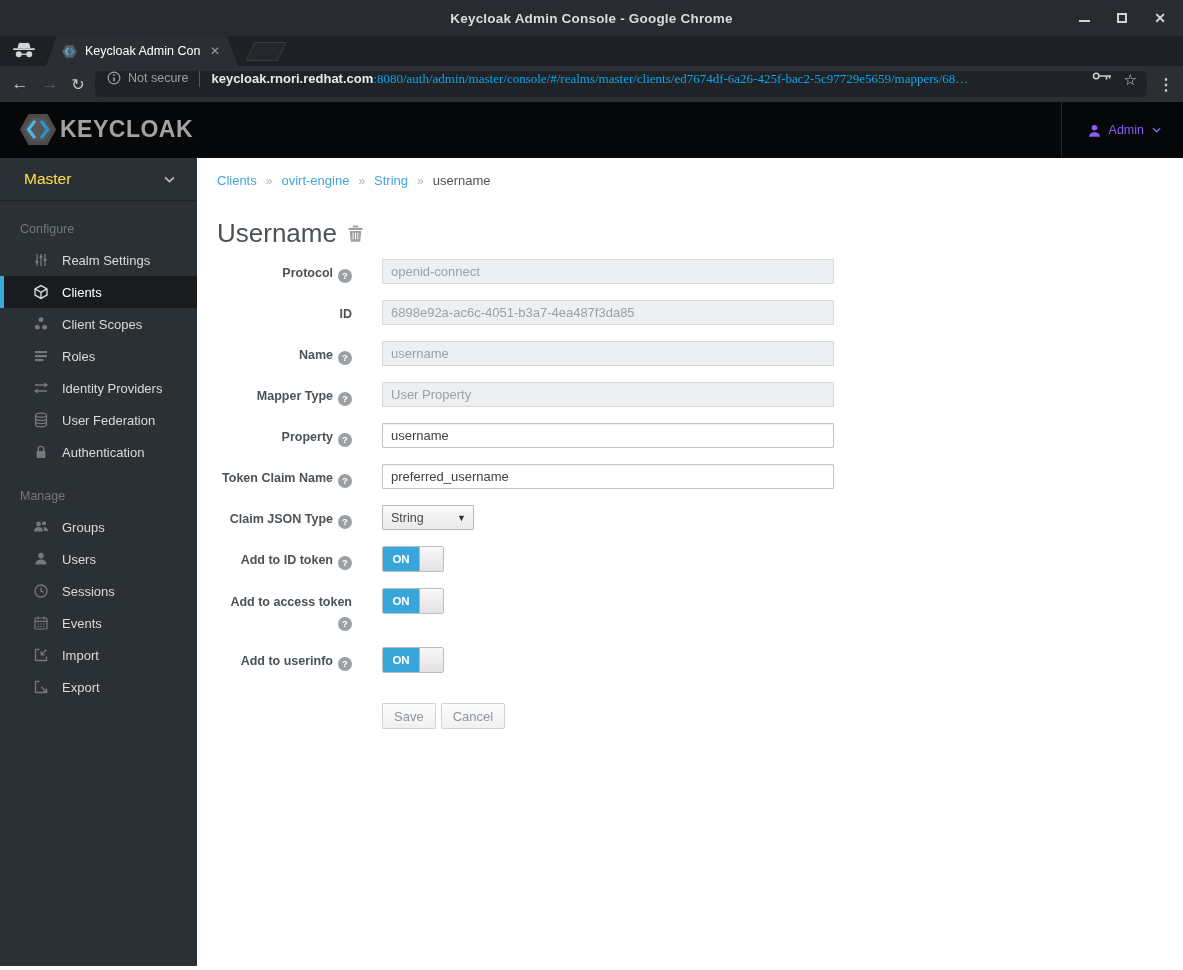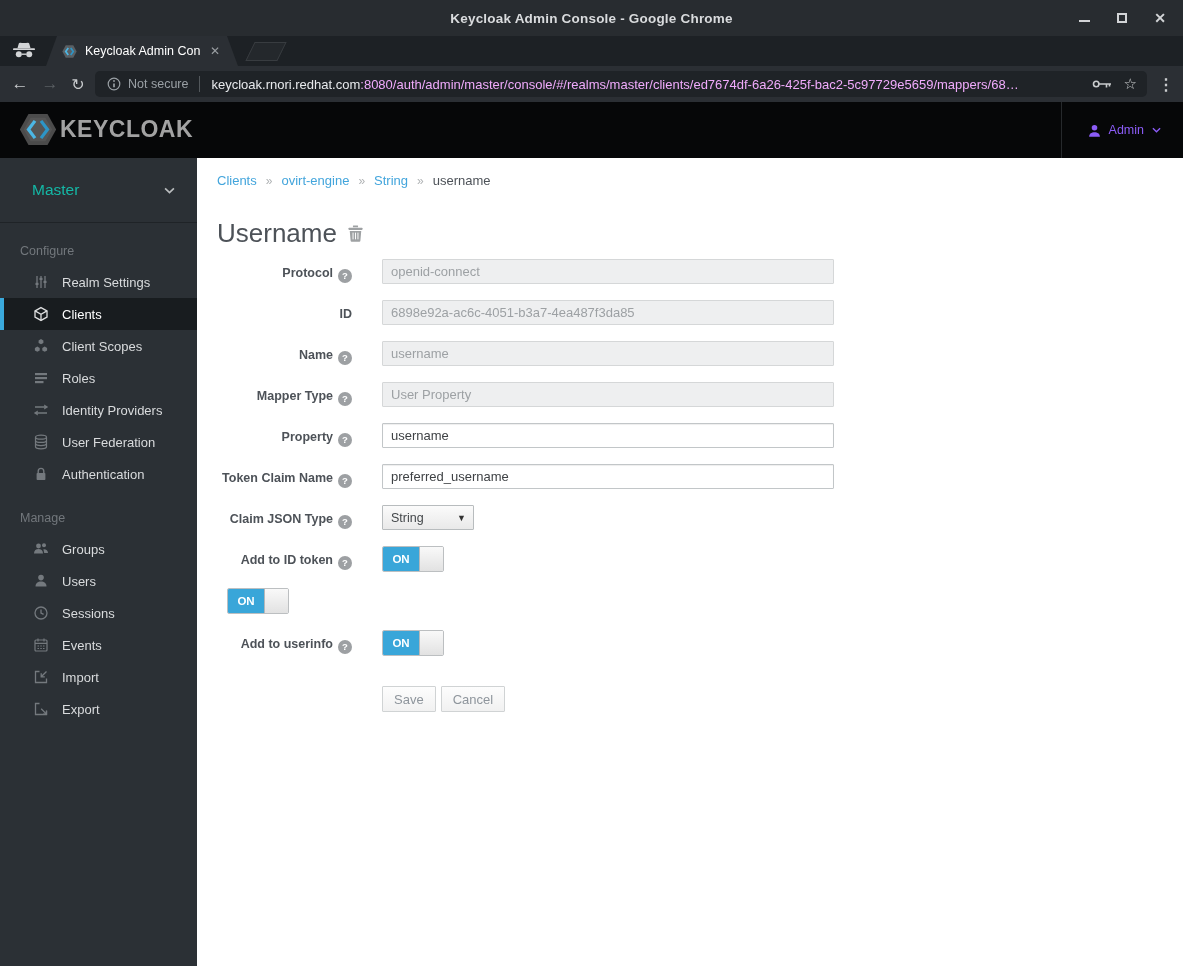--- a/index.html
+++ b/index.html
@@ -26,44 +26,44 @@
   .tab-close { color:#9a9ea2; font-size:12px; margin-left:6px; }
   .newtab { position:absolute; left:250px; top:6px; width:32px; height:19px; background:#24282c; border:1px solid #383c40; transform:skewX(-26deg); }
 
   
   .toolbar { position:absolute; top:66px; left:0; width:1183px; height:36px; background:#2b2f34; }
   .nav-glyph { position:absolute; top:0; height:36px; display:flex; align-items:center; justify-content:center; width:28px; font-size:17px; }
   .back { left:6px; color:#c7cacc; }
   .forward { left:36px; color:#5a5f63; }
   .reload { left:64px; color:#c7cacc; font-size:16px; }
   .omnibox { position:absolute; left:95px; top:5px; width:1052px; height:26px; background:#1f2327; border-radius:5px;
-    display:flex; align-items:center; padding:0 10px 0 12px; }
+    display:flex; align-items:flex-start; padding:0 10px 0 12px; }
   .sec-info { color:#9aa0a5; display:flex; align-items:center; }
   .sec-label { color:#9aa0a5; font-size:12.5px; margin-left:7px; white-space:nowrap; }
   .omni-div { width:1px; height:16px; background:#52575b; margin:0 11px; }
   .url-text { font-size:13px; white-space:nowrap; overflow:hidden; flex:1; }
-  .url-domain { color:#e8eaed; font-weight:normal; }
-  .url-path { color:#f0abfc; }
+  .url-domain { color:#e8eaed; font-weight:bold; }
+  .url-path { color:#0ea5e9;font-family:Liberation Serif, serif; }
   .omni-icon { color:#c9ccce; margin-left:12px; display:flex; align-items:center; }
   .star { font-size:15px; }
   .menu-dots { position:absolute; right:0; top:0; width:34px; height:36px; display:flex; align-items:center; justify-content:center;
     color:#c9ccce; font-size:16px; font-weight:bold; }
 
   
   .kc-header { position:absolute; top:102px; left:0; width:1183px; height:56px; background:#060708; }
   .kc-logo { position:absolute; left:19px; top:11px; display:flex; align-items:center; }
   .kc-brand { color:#a2a2a2; font-size:23px; font-weight:bold; letter-spacing:.5px; margin-left:3px; }
   .hdr-div { position:absolute; left:1061px; top:0; width:1px; height:56px; background:#26292c; }
   .admin-menu { position:absolute; right:22px; top:0; height:56px; display:flex; align-items:center; gap:8px; color:#8b5cf6; font-size:12.5px; }
   .chev { display:inline-flex; color:inherit; }
 
   
   .sidebar { position:absolute; top:158px; left:0; width:197px; height:808px; background:#2b3035; }
-  .realm-select { height:65px; border-bottom:1px solid #1f2327; display:flex; align-items:center; padding:0 22px 0 32px;
-    color:#14b8a6; font-size:15.5px; }
+  .realm-select { height:43px; border-bottom:1px solid #1f2327; display:flex; align-items:center; padding:0 22px 0 24px;
+    color:#fde047; font-size:15.5px; }
   .realm-select .chev { margin-left:auto; color:#b9bcbe; }
   .section-label { color:#72777c; font-size:12.5px; padding:21px 0 8px 20px; }
   .nav-item { height:32px; display:flex; align-items:center; padding-left:29px; border-left:4px solid transparent;
     color:#d9dbdd; font-size:13px; cursor:default; }
   .nav-item .sb-icon { width:16px; height:16px; color:#74797e; margin-right:13px; display:flex; align-items:center; }
   .nav-item.active { background:#181c1f; border-left-color:#3aa9dc; color:#ffffff; }
   .nav-item.active .sb-icon { color:#dfe0e1; }
 
   
   .main { position:absolute; top:158px; left:197px; width:986px; height:812px; background:#ffffff; }
@@ -408,20 +408,21 @@
       <div class="flabel"><span>Add to ID token</span><span class="help">?</span></div>
       <div class="fcontrol">
         <div class="toggle">
           <span class="t-on">ON</span>
           <span class="t-handle"></span>
         </div>
       </div>
     </div>
 
     <div class="form-row">
+      <div class="flabel"><span>Add to access token</span><span class="help block">?</span></div>
       <div class="fcontrol">
         <div class="toggle">
           <span class="t-on">ON</span>
           <span class="t-handle"></span>
         </div>
       </div>
     </div>
 
     <div class="form-row">
       <div class="flabel"><span>Add to userinfo</span><span class="help">?</span></div>

